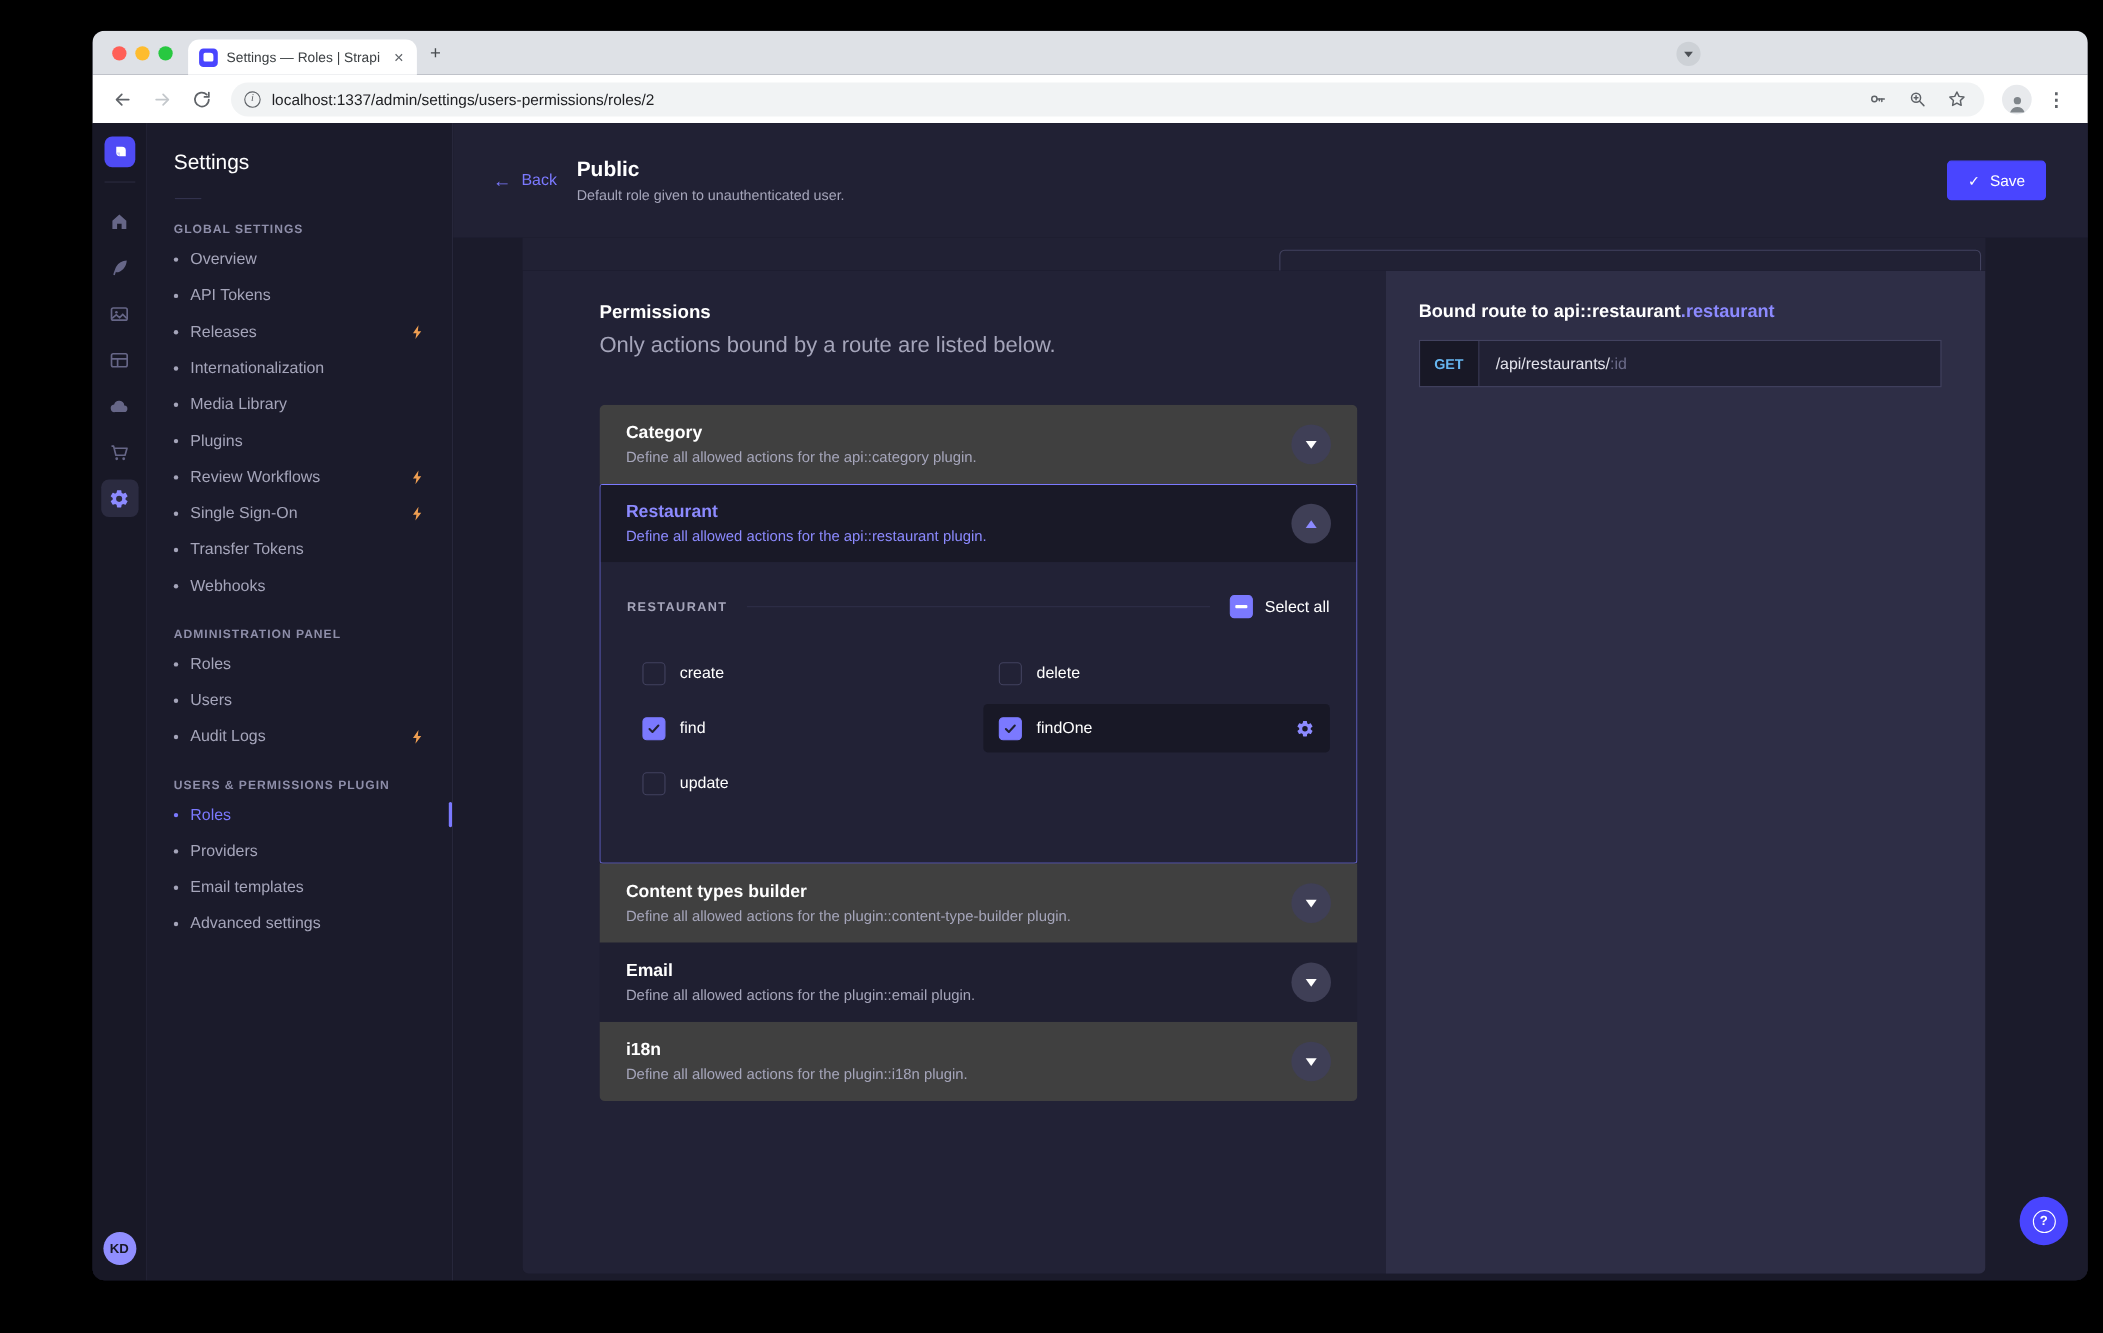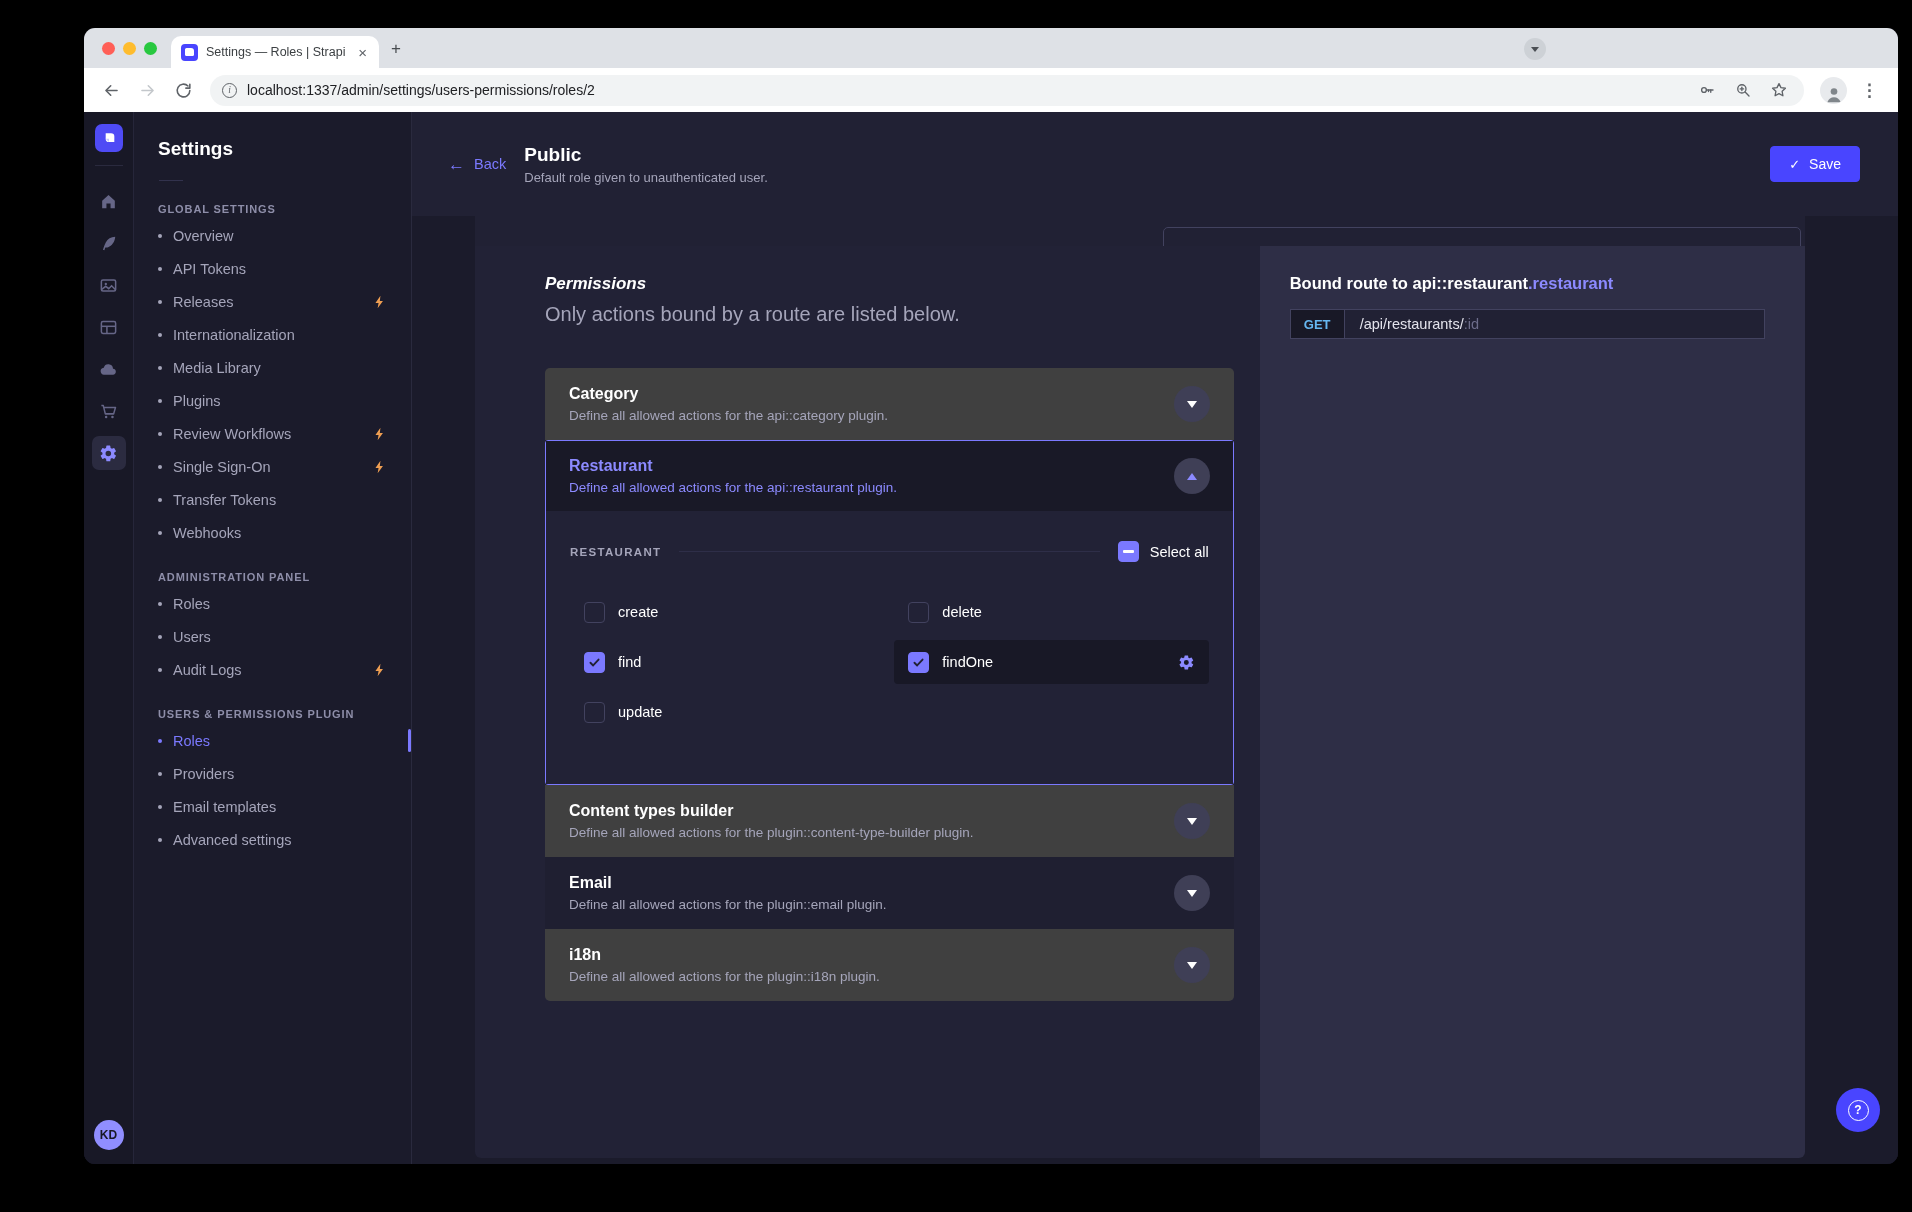--- a/index.html
+++ b/index.html
@@ -49,21 +49,21 @@
   .logo svg { width:16px; height:16px; }
   .rail-div { width:28px; height:1px; background:#2a2a3e; margin:13px 0 18px; }
   .rail-ico { width:34px; height:34px; margin-bottom:8px; border-radius:7px; display:flex; align-items:center; justify-content:center; color:#666687; }
   .rail-ico svg { width:19px; height:19px; }
   .rail-ico.active { background:#2b2b40; color:#8c8aff; }
   .rail-spacer { flex:1; }
   .avatar-kd { width:30px; height:30px; border-radius:50%; background:#908eff; color:#181826; font-size:12px; font-weight:bold;
                display:flex; align-items:center; justify-content:center; }
 
   .subnav { width:278px; background:#1b1b2b; border-right:1px solid #2a2a3e; padding:26px 0 0 24px; flex:none; overflow:hidden; }
-  .subnav-title { font-size:19px; font-weight:700; color:#fff; }
+  .subnav-title { font-size:19px; font-weight:400; color:#fff; }
   .subnav-div { width:24px; height:1px; background:#32324d; margin:20px 0 4px 1px; }
   .nav-section { margin-top:22px; }
   .nav-section-h { font-size:11px; font-weight:700; color:#8e8ea9; letter-spacing:0.9px; margin-bottom:4px; }
   .nav-item { position:relative; display:flex; align-items:center; gap:11px; height:33px; color:#a5a5ba; font-size:14.5px; cursor:default; }
   .nav-item .dot { width:4px; height:4px; border-radius:50%; background:currentColor; flex:none; }
   .nav-item .bolt { position:absolute; right:24px; top:50%; transform:translateY(-50%); width:15px; height:15px; }
   .nav-item.active { color:#7b79ff; }
   .nav-item.active::after { content:""; position:absolute; right:0; top:5px; bottom:5px; width:3px; background:#7b79ff; border-radius:2px; }
 
   .main { flex:1; display:flex; flex-direction:column; background:#1b1b2b; position:relative; min-width:0; }
@@ -77,21 +77,21 @@
              border-radius:4px; padding:9px 18px; display:flex; align-items:center; gap:9px; font-family:inherit; }
   .savebtn .chk { font-size:13px; }
 
   .content { flex:1; padding:0 93px 6px 63px; display:flex; flex-direction:column; min-height:0; }
   .sliver { height:30px; background:#212134; position:relative; overflow:hidden; flex:none; }
   .input-peek { position:absolute; top:11px; left:51.7%; right:4px; height:42px; border:1px solid #42425f;
                 border-radius:5px; background:#212134; }
 
   .splitcard { flex:1; display:flex; border-radius:0 0 6px 6px; overflow:hidden; min-height:0; }
   .perm { width:59%; background:#222236; padding:28px 26px 40px 70px; }
-  .perm-title { font-size:17px; font-weight:600; color:#fff;font-style:italic; }
+  .perm-title { font-size:17px; font-weight:600; color:#fff; }
   .perm-sub { font-size:20px; color:#a5a5ba; margin-top:9px; }
   .acc-group { margin-top:42px; border-radius:5px; overflow:hidden; }
   .acc { display:flex; align-items:center; padding:17px 24px; }
   .acc.dark { background:#404040; }
   .acc.light { background:#1f1f31; }
   .acc-txt { flex:1; min-width:0; }
   .acc-title { font-size:16px; font-weight:600; color:#fff; }
   .acc-desc { font-size:13.5px; color:#a5a5ba; margin-top:5px; }
   .acc-toggle { width:36px; height:36px; border-radius:50%; background:#3f3f56; border:none; display:flex;
                 align-items:center; justify-content:center; flex:none; margin-left:16px; }
@@ -117,21 +117,21 @@
   .action-grid { margin-top:28px; display:grid; grid-template-columns:1fr 1fr; column-gap:10px; row-gap:6px; }
   .action-cell { height:44px; display:flex; align-items:center; gap:13px; padding:0 14px; border-radius:4px; }
   .action-cell.selected { background:#181826; }
   .action-label { font-size:14.5px; color:#fff; }
   .gear-btn { margin-left:auto; color:#8c8aff; display:flex; }
   .gear-btn svg { width:17px; height:17px; }
 
   .routepanel { flex:1; background:#2e2e46; padding:28px 40px 28px 30px; }
   .route-title { font-size:16.5px; font-weight:600; color:#fff; }
   .route-title .suffix { color:#8c8aff; }
-  .routebox { margin-top:16px; display:flex; height:30px; border:1px solid #42425f; border-radius:0; overflow:hidden; }
+  .routebox { margin-top:16px; display:flex; height:43px; border:1px solid #42425f; border-radius:0; overflow:hidden; }
   .method { width:54px; background:#181826; border-right:1px solid #42425f; display:flex; align-items:center;
             justify-content:center; font-size:13px; font-weight:700; color:#66b7f1; flex:none; }
   .path { flex:1; background:#212134; display:flex; align-items:center; padding:0 15px; font-size:14.5px; color:#e3e3ec; white-space:nowrap; overflow:hidden; }
   .path .param { color:#6c6c8a; }
 
   .fab { position:absolute; right:18px; bottom:32px; width:44px; height:44px; border-radius:50%; background:#4945ff;
          display:flex; align-items:center; justify-content:center; }
   .fab-q { width:21px; height:21px; border-radius:50%; border:1.8px solid #fff; color:#fff; font-size:12px; font-weight:700;
            display:flex; align-items:center; justify-content:center; }
 </style>

